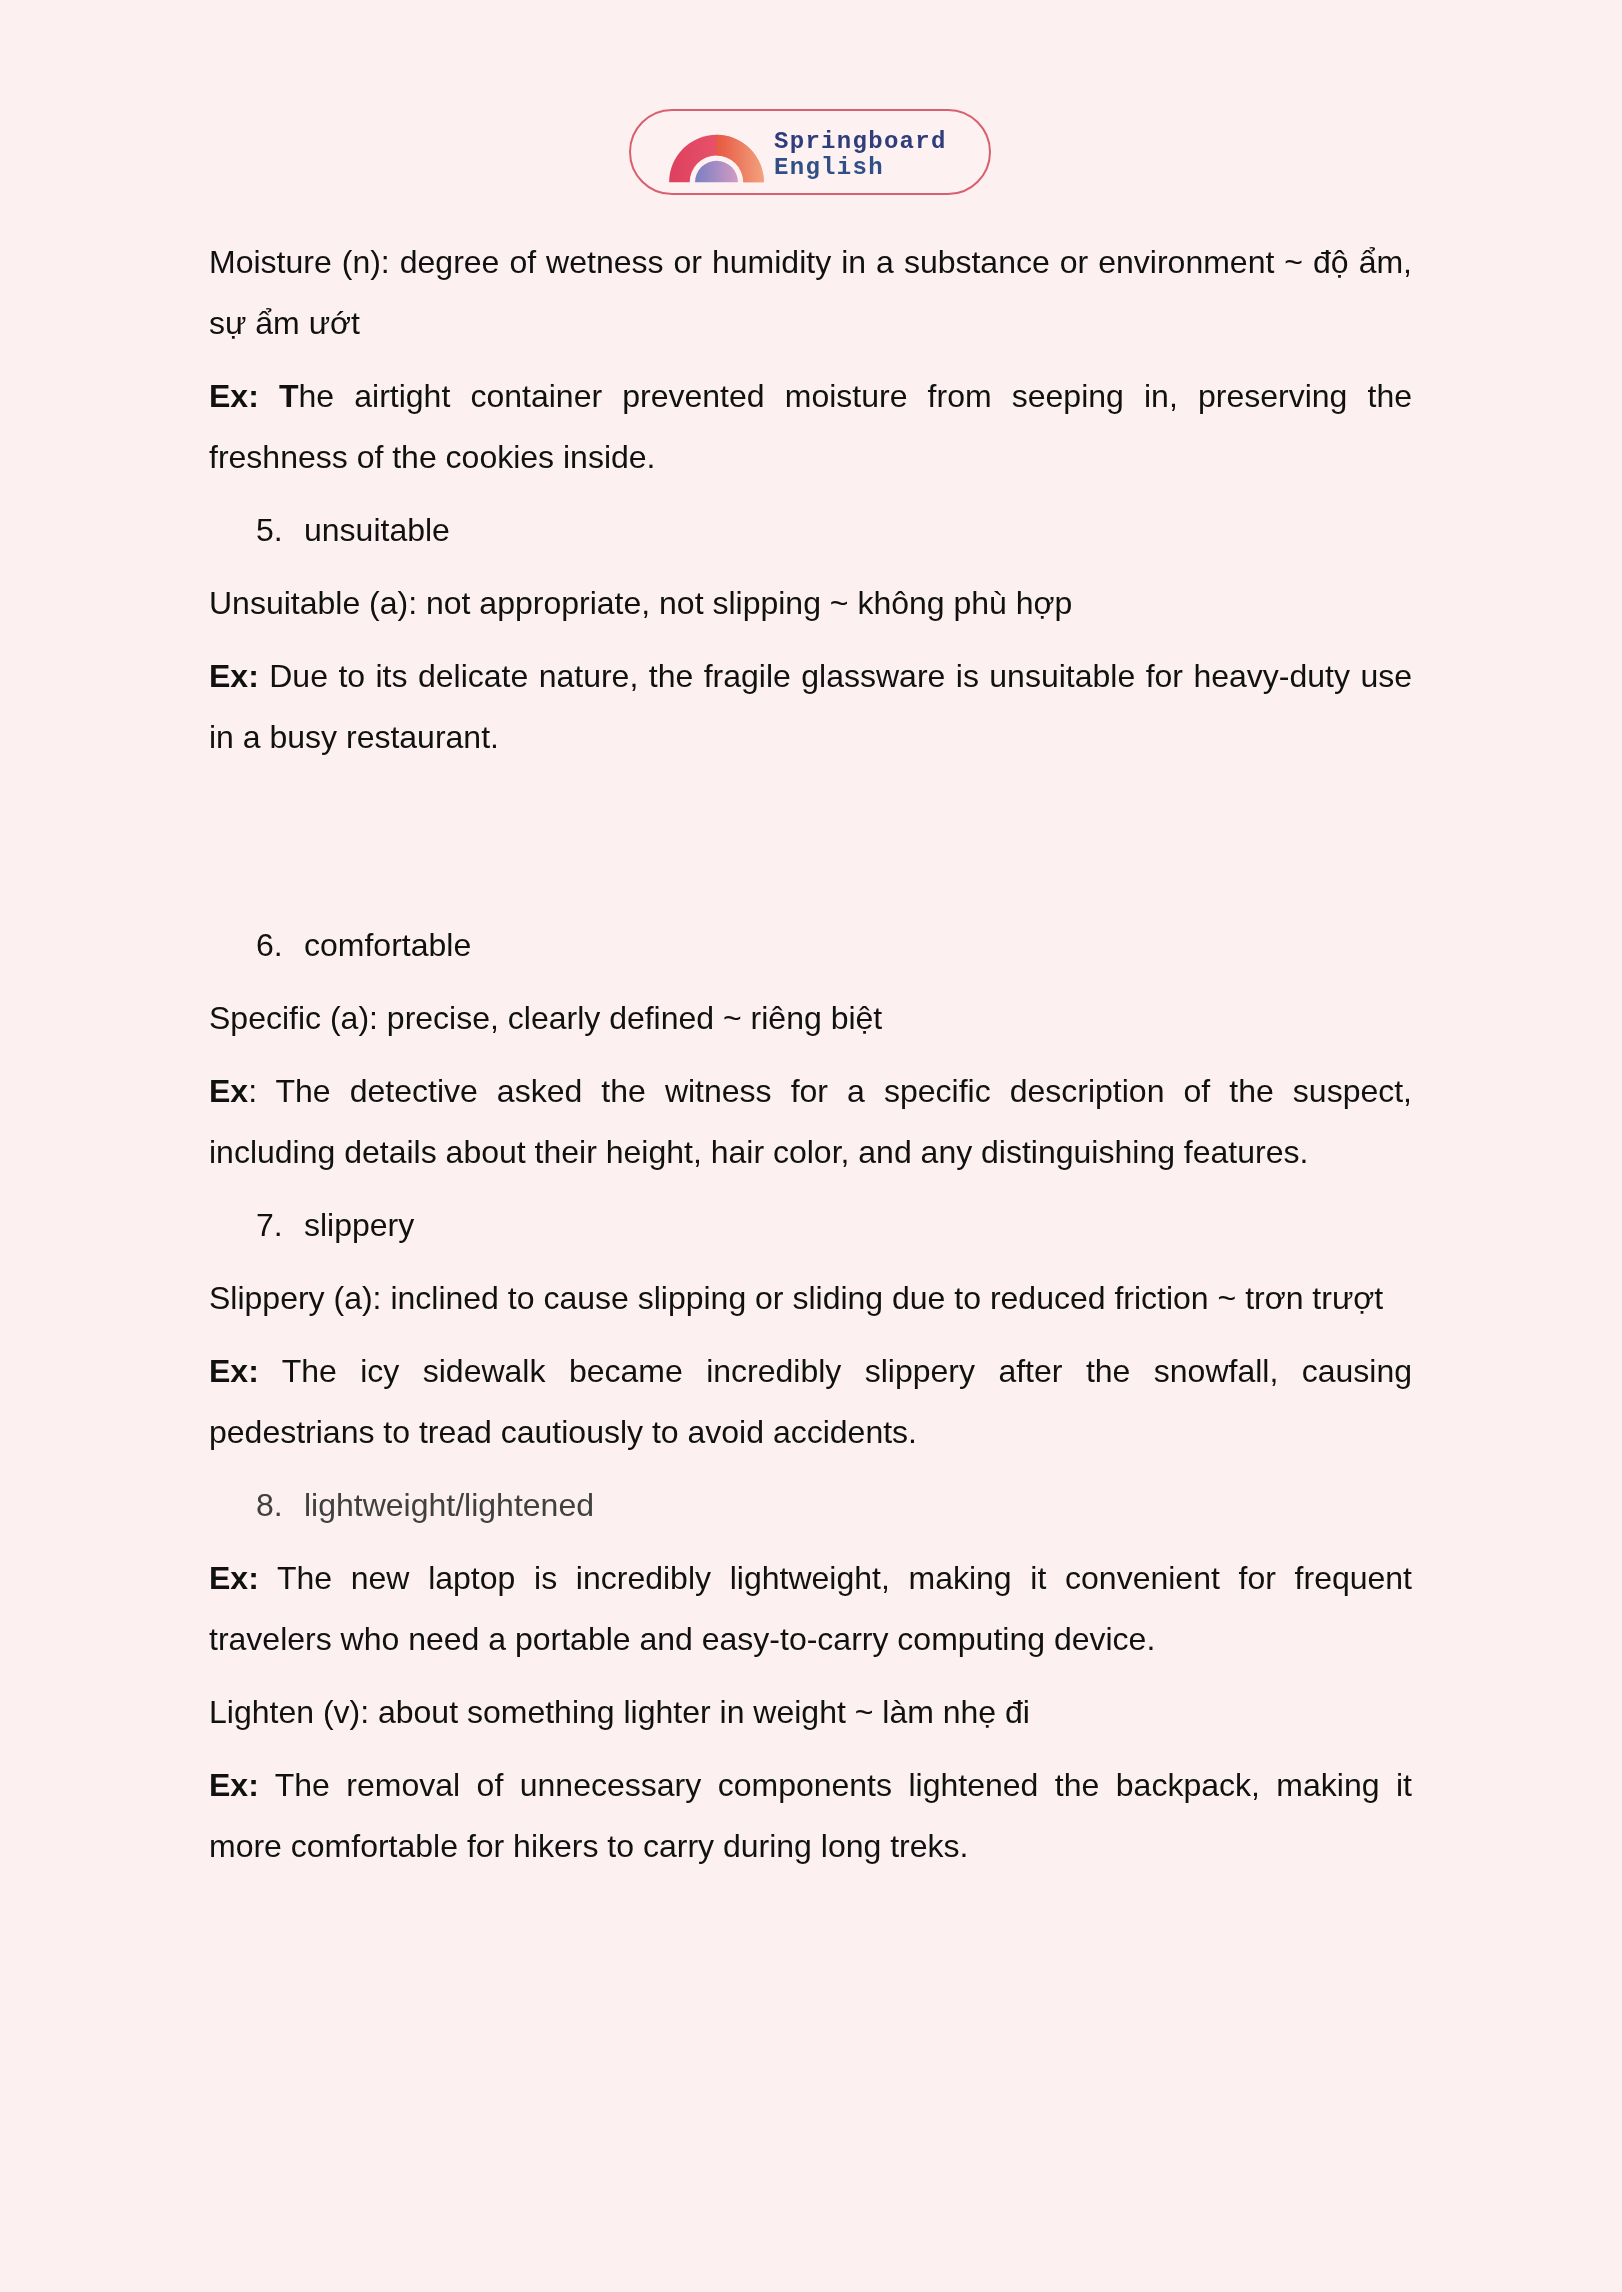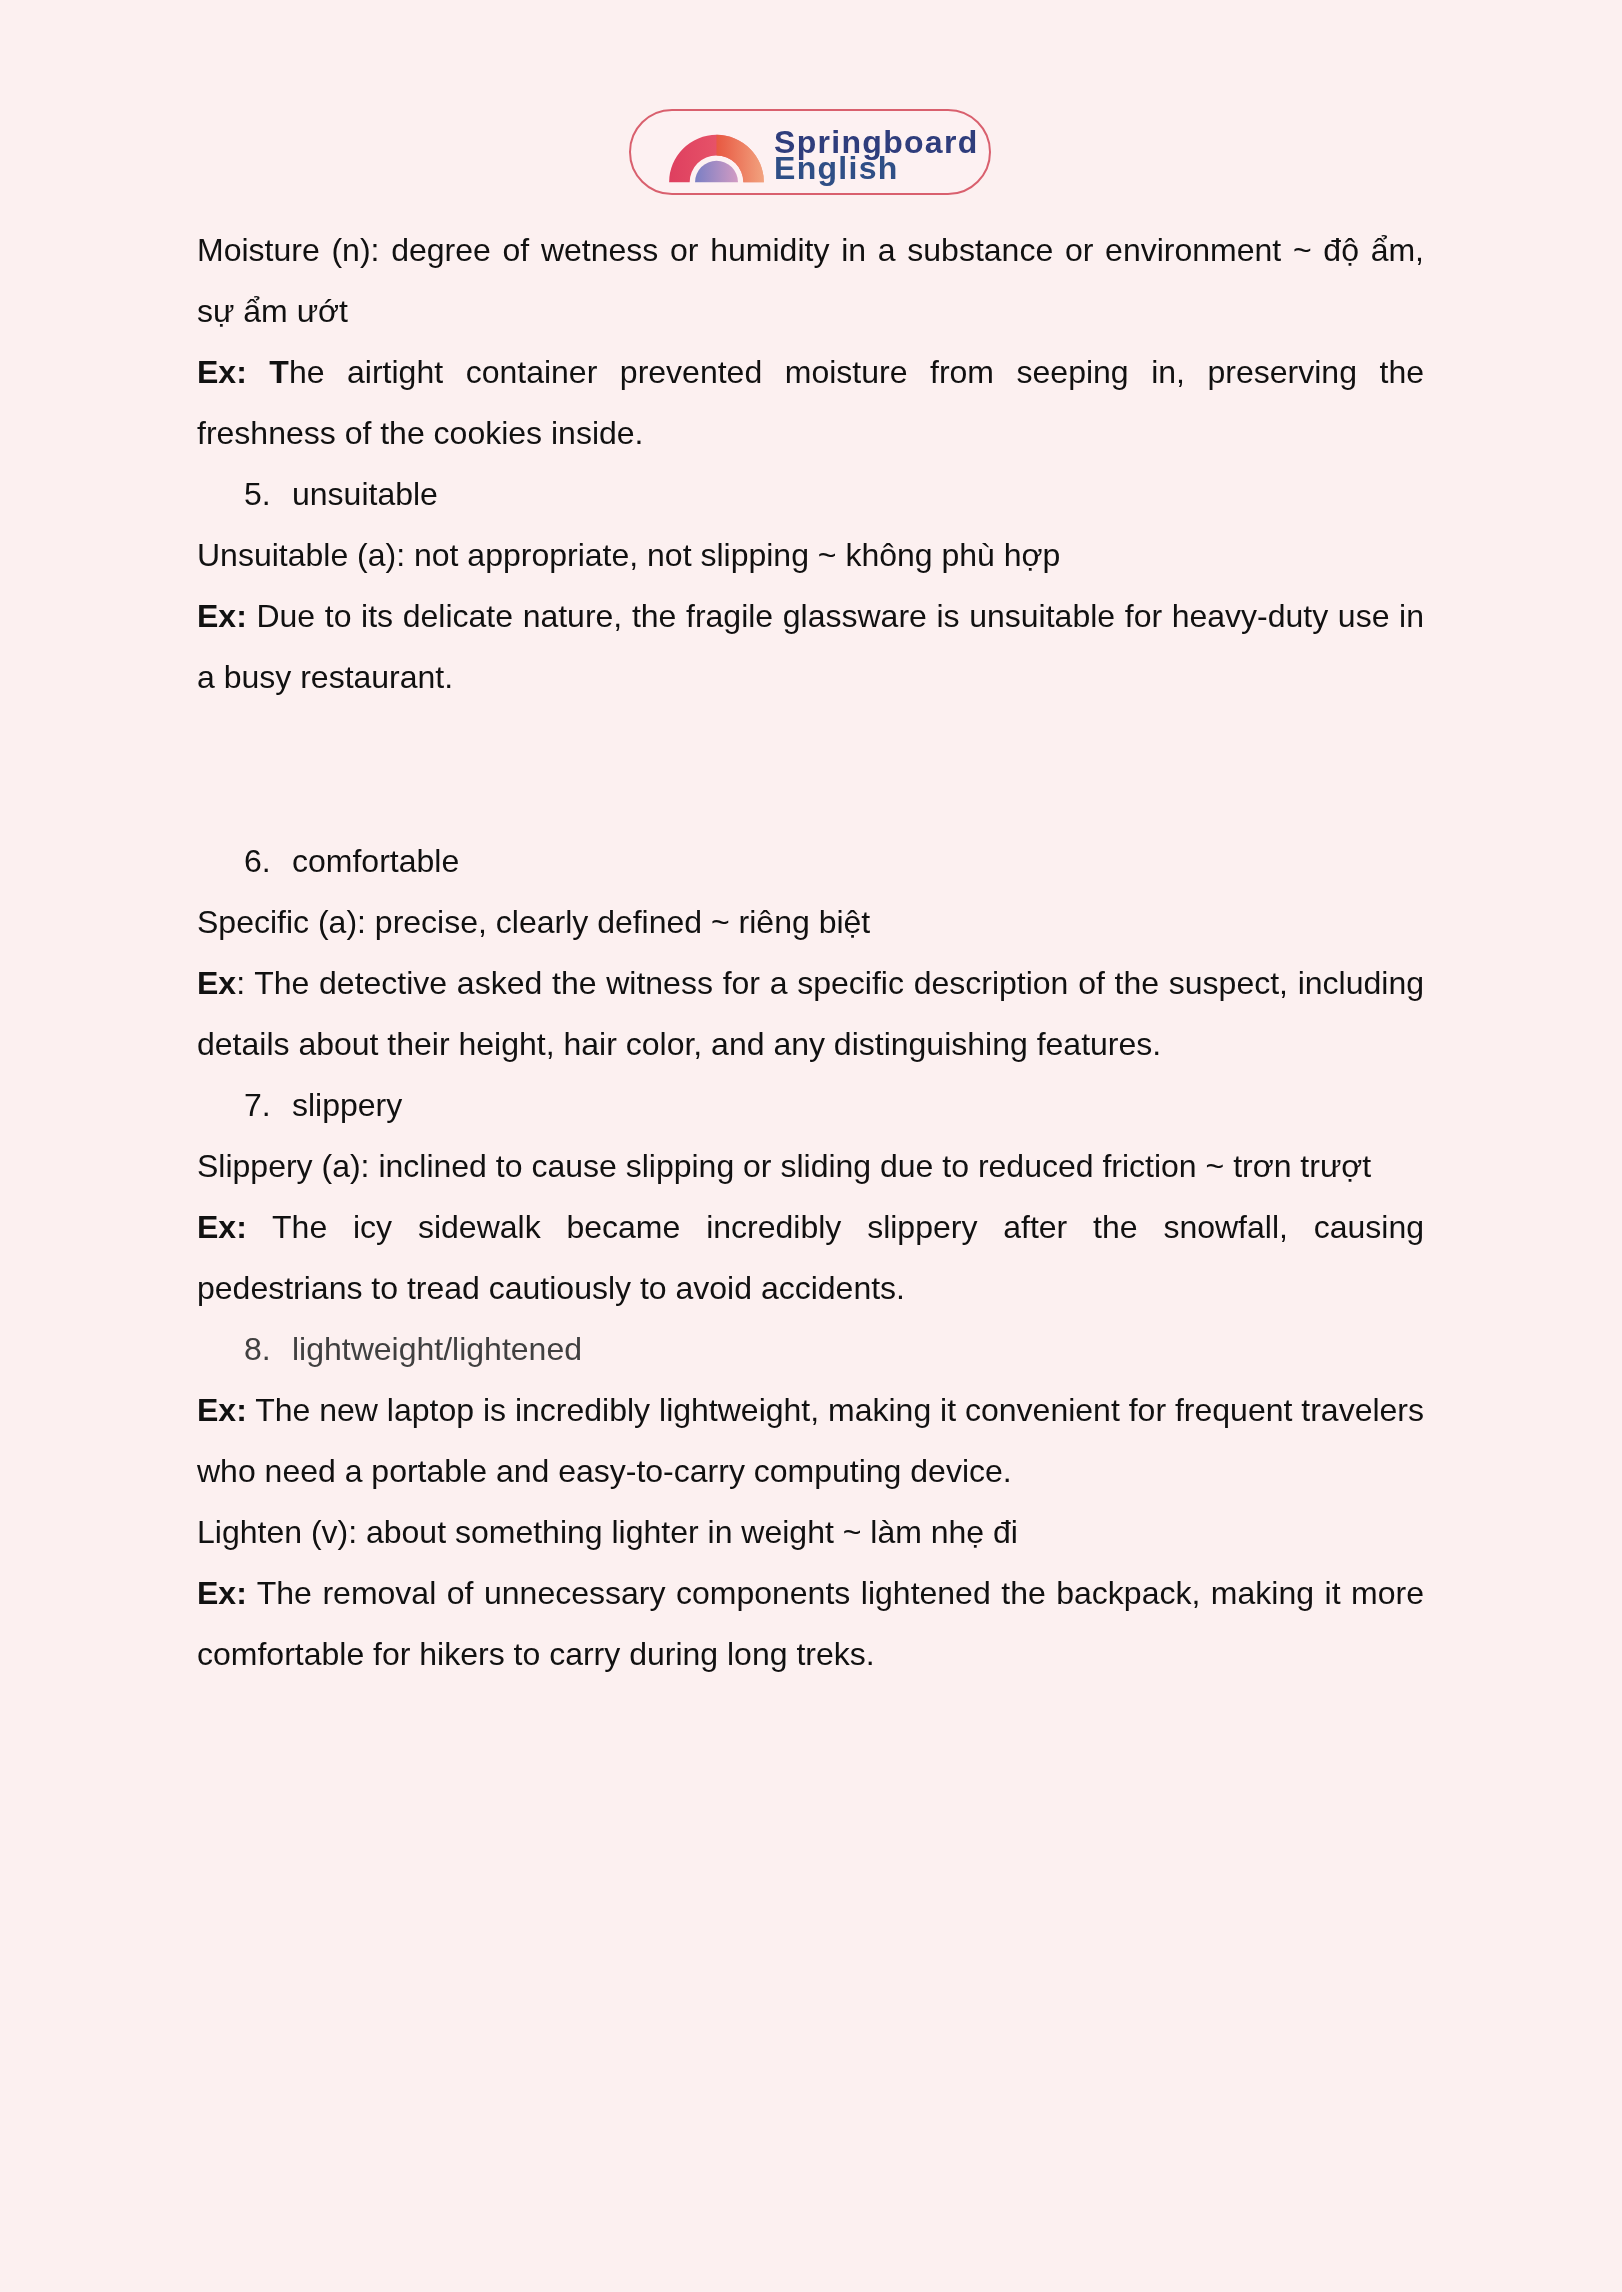--- a/index.html
+++ b/index.html
@@ -1,26 +1,26 @@
 <!DOCTYPE html>
 <html style="font-size:14.3px"><head>
 <meta charset="utf-8">
 <style>
   html, body { margin:0; padding:0; }
   body { width:1623px; height:2293px; background:#fcf0f0; position:relative; overflow:hidden;
          font-family:"Liberation Sans", sans-serif; color:#111; }
   .logo { position:absolute; left:629px; top:109px; width:362px; height:86px; box-sizing:border-box;
           border:2.7px solid #d9606e; border-radius:43px; background:#fdf1f2; }
   .logo svg { position:absolute; left:36px; top:14.3px; }
-  .logo-text { position:absolute; left:143px; top:18px; font-family:Liberation Sans, sans-serif; font-weight:bold;
-               font-size:32px; line-height:26px; letter-spacing:1.3px; }
+  .logo-text { position:absolute; left:143px; top:18px; font-family:Liberation Mono, monospace; font-weight:bold;
+               font-size:24px; line-height:26px; letter-spacing:1.3px; }
   .logo-text .l1 { color:#2f3d7c; display:block; }
   .logo-text .l2 { color:#2f4f86; display:block; }
   .content { position:absolute; left:197px; top:220px; width:1227px; font-size:32px; line-height:61px; }
-  .content p { margin:0; text-align:justify; }
+  .content p { margin:12px; text-align:justify; }
   .content p.last { text-align-last:left; }
   .num { padding-left:47px; }
   .num .n { display:inline-block; width:48px; }
   .red { color:#404040; }
   b { font-weight:bold; }
   .gap { height:123px; }
 </style>
 </head>
 <body>
 

